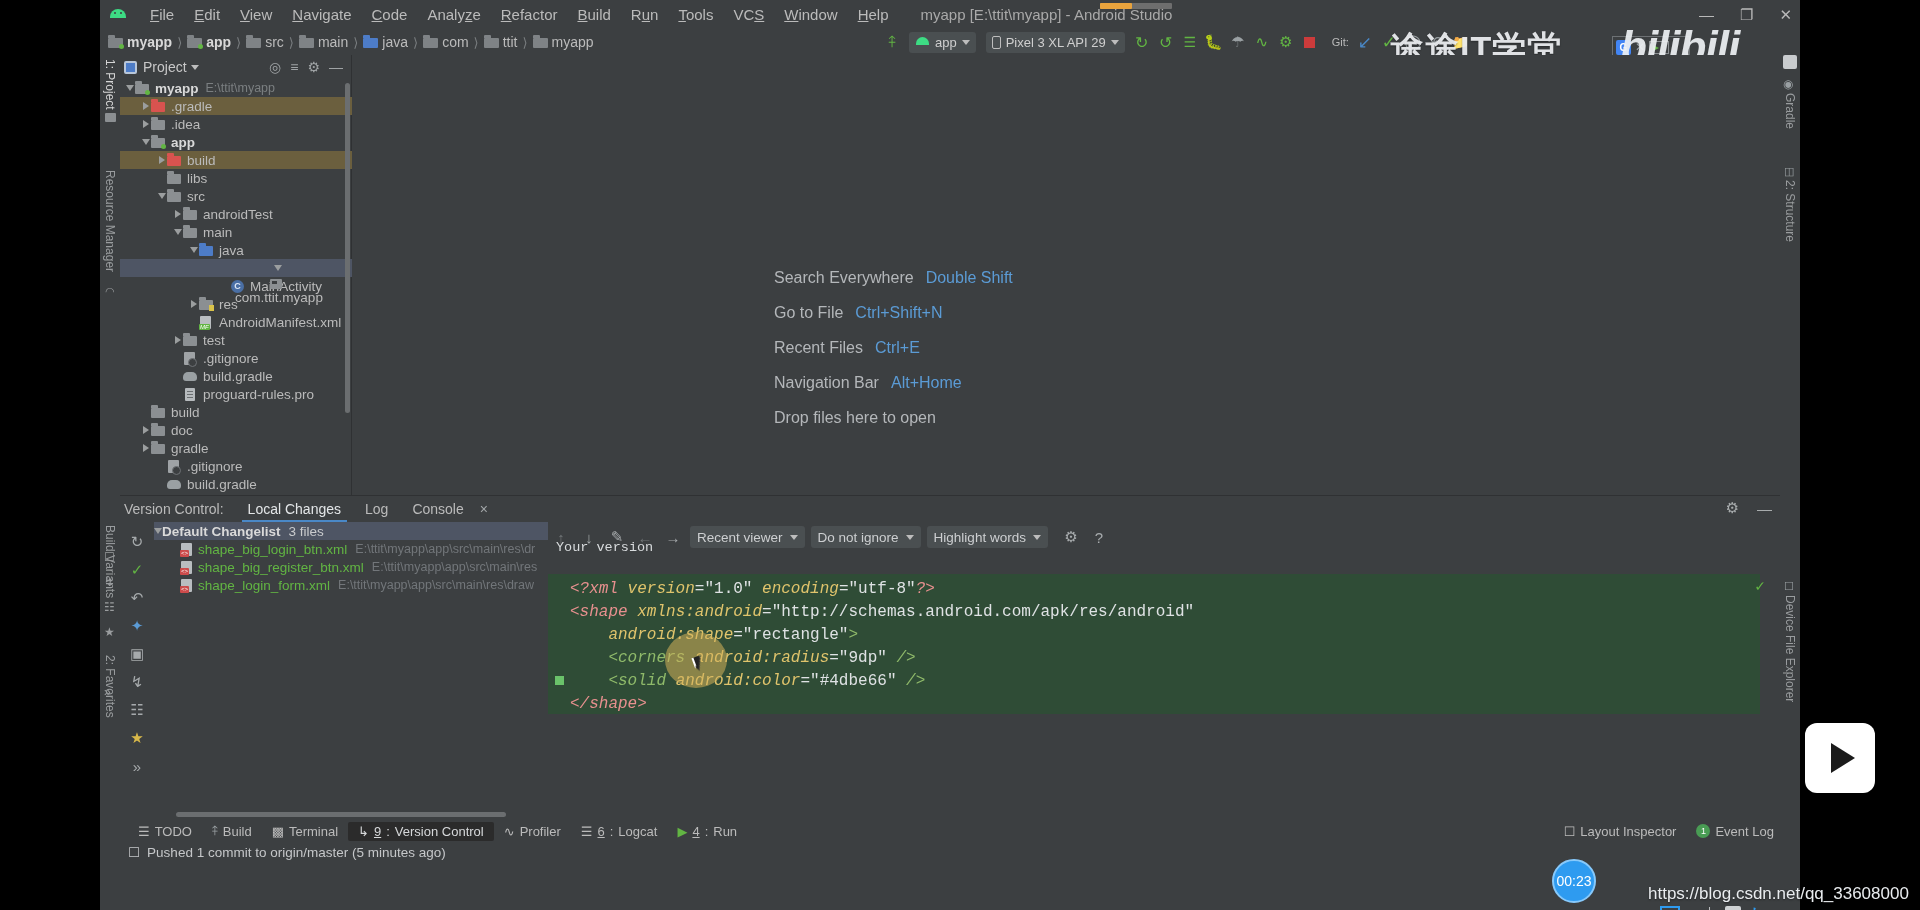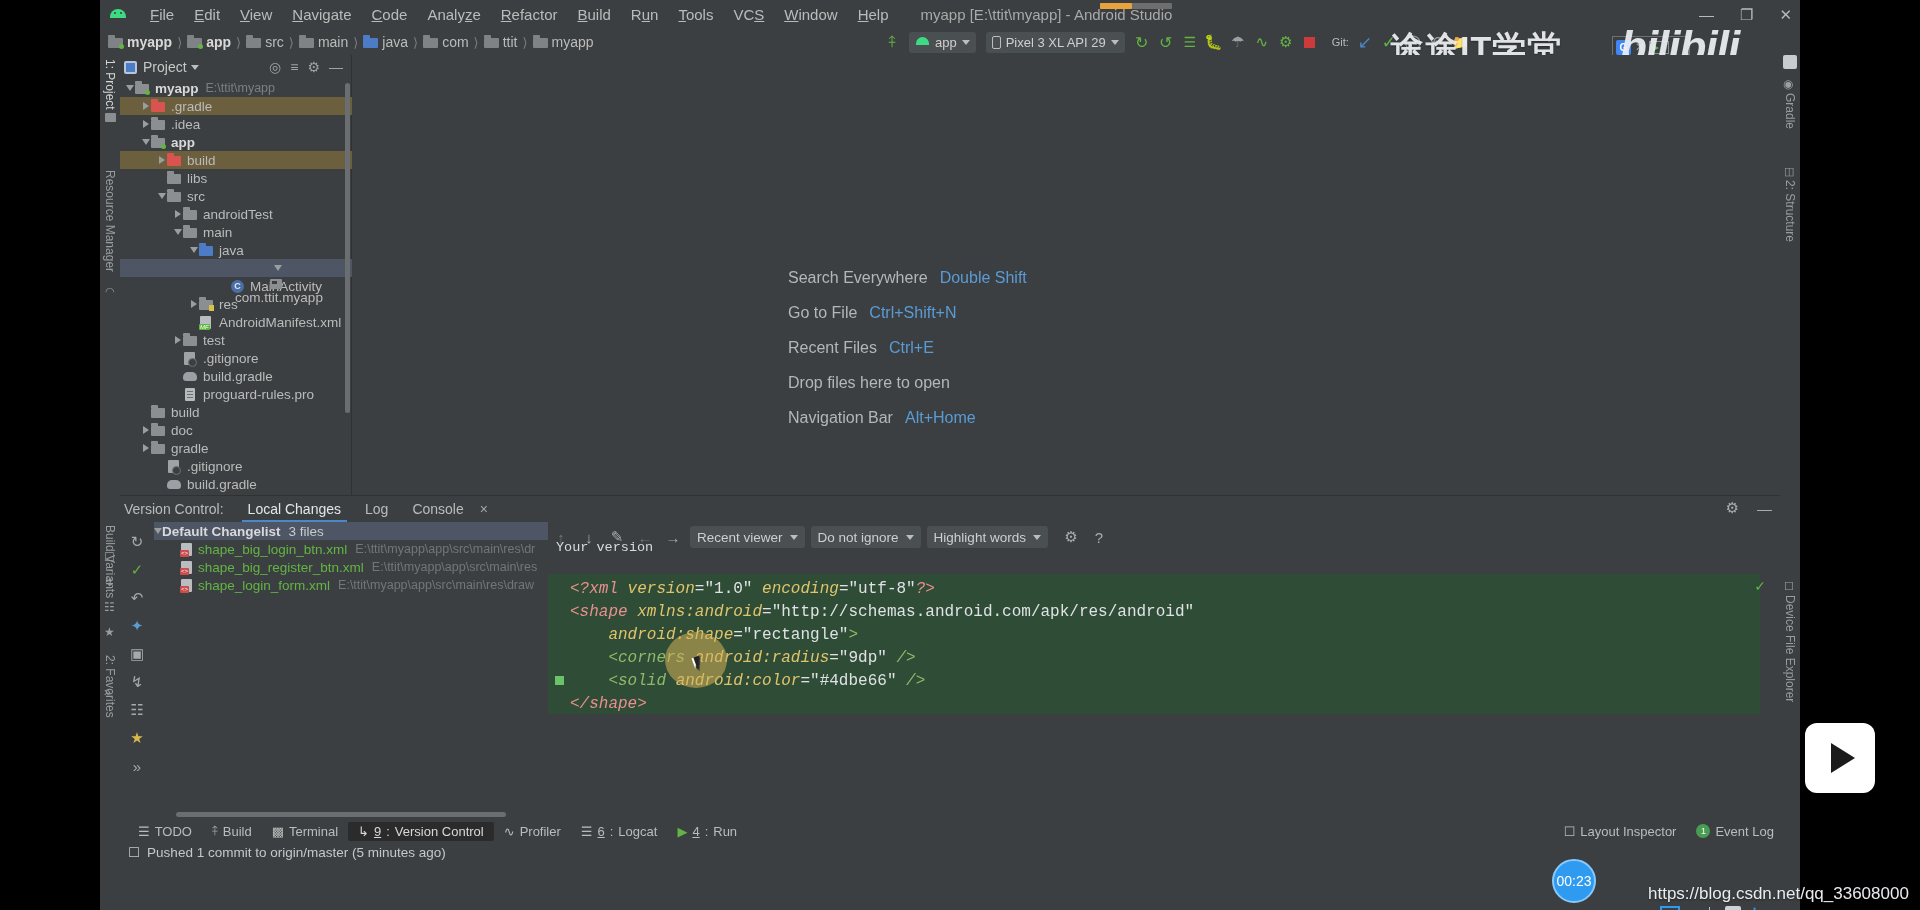--- a/index.html
+++ b/index.html
@@ -137,21 +137,21 @@
   .fi.file i:after{ content:''; position:absolute; left:2px; top:3px; width:6px;height:1px; background:#6a6e70; box-shadow:0 3px 0 #6a6e70, 0 6px 0 #6a6e70; }
   .fi.xr i { position:absolute; left:1px; top:0; width:11px;height:13px; background:#b9bdc0; border-radius:1px; }
   .fi.xr i:after{ content:'<>'; position:absolute; left:-1px; bottom:-1px; font-size:6px; background:#cc4b4b; color:#fff; padding:0 1px; border-radius:1px; line-height:7px; }
 
   .tree-scroll { position:absolute; right:2px; top:4px; width:5px; height:330px; background:#6b6e70; border-radius:3px; }
 
   
   .editor {
     position:absolute; left:252px; top:55px; width:1428px; height:440px; background:#3c3f41;
   }
-  .hints { position:absolute; left:436px; top:205px; }
+  .hints { position:absolute; left:422px; top:205px; }
   .hint { height:35px; display:flex; align-items:center; font-size:16px; color:#b4b7ba; white-space:nowrap; }
   .hint .key { color:#5b9bd5; margin-left:12px; }
 
   
   .vcwin {
     position:absolute; left:20px; top:495px; width:1660px; height:325px; background:#3c3f41;
     border-top:1px solid #2f3133;
   }
   .vc-tabs { height:26px; display:flex; align-items:center; padding-left:4px; gap:0; }
   .vc-lead { color:#bbbbbb; font-size:14px; margin-right:12px; }
@@ -637,25 +637,25 @@
         </div>
         <div class="hint">
           <span>Go to File</span>
           <span class="key">Ctrl+Shift+N</span>
         </div>
         <div class="hint">
           <span>Recent Files</span>
           <span class="key">Ctrl+E</span>
         </div>
         <div class="hint">
-          <span>Drop files here to open</span>
-        </div>
-        <div class="hint">
           <span>Navigation Bar</span>
           <span class="key">Alt+Home</span>
+        </div>
+        <div class="hint">
+          <span>Drop files here to open</span>
         </div>
       </div>
     </div>
 
     <div class="vcwin">
       <div class="vc-tabs">
         <span class="vc-lead">Version Control:</span>
         <div class="vc-tab active">Local Changes</div>
         <div class="vc-tab">Log</div>
         <div class="vc-tab">Console</div>

